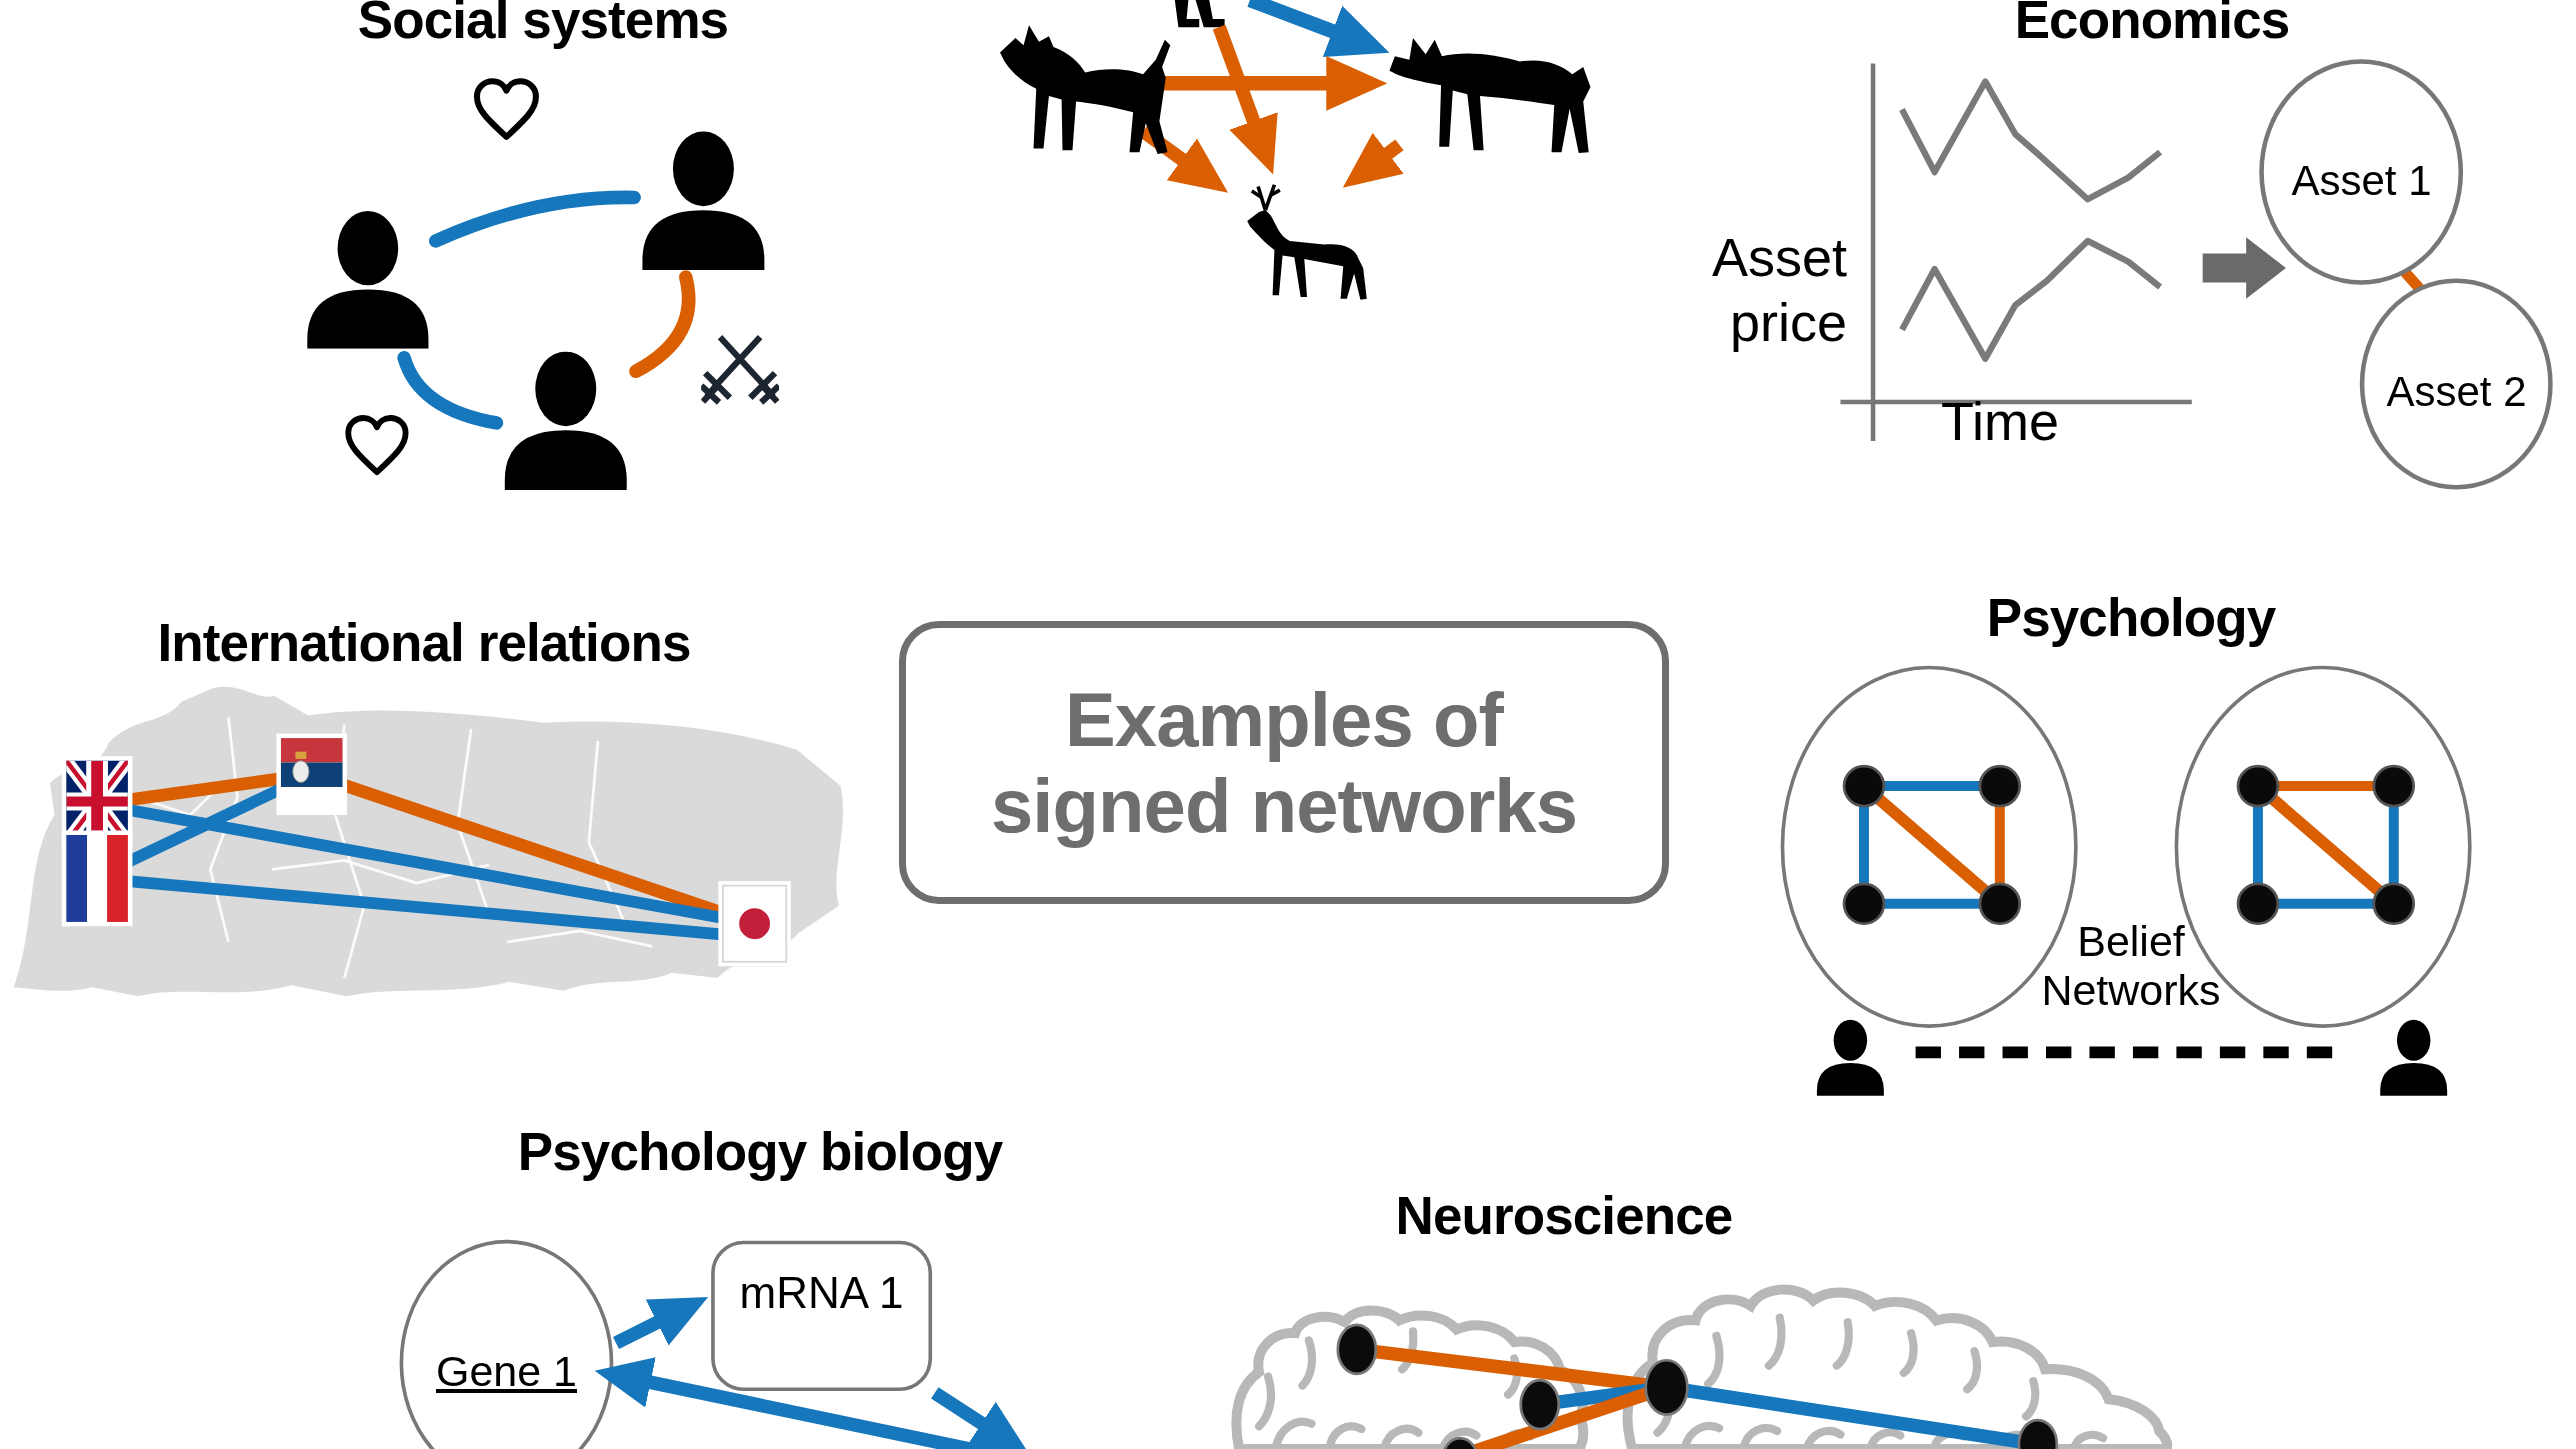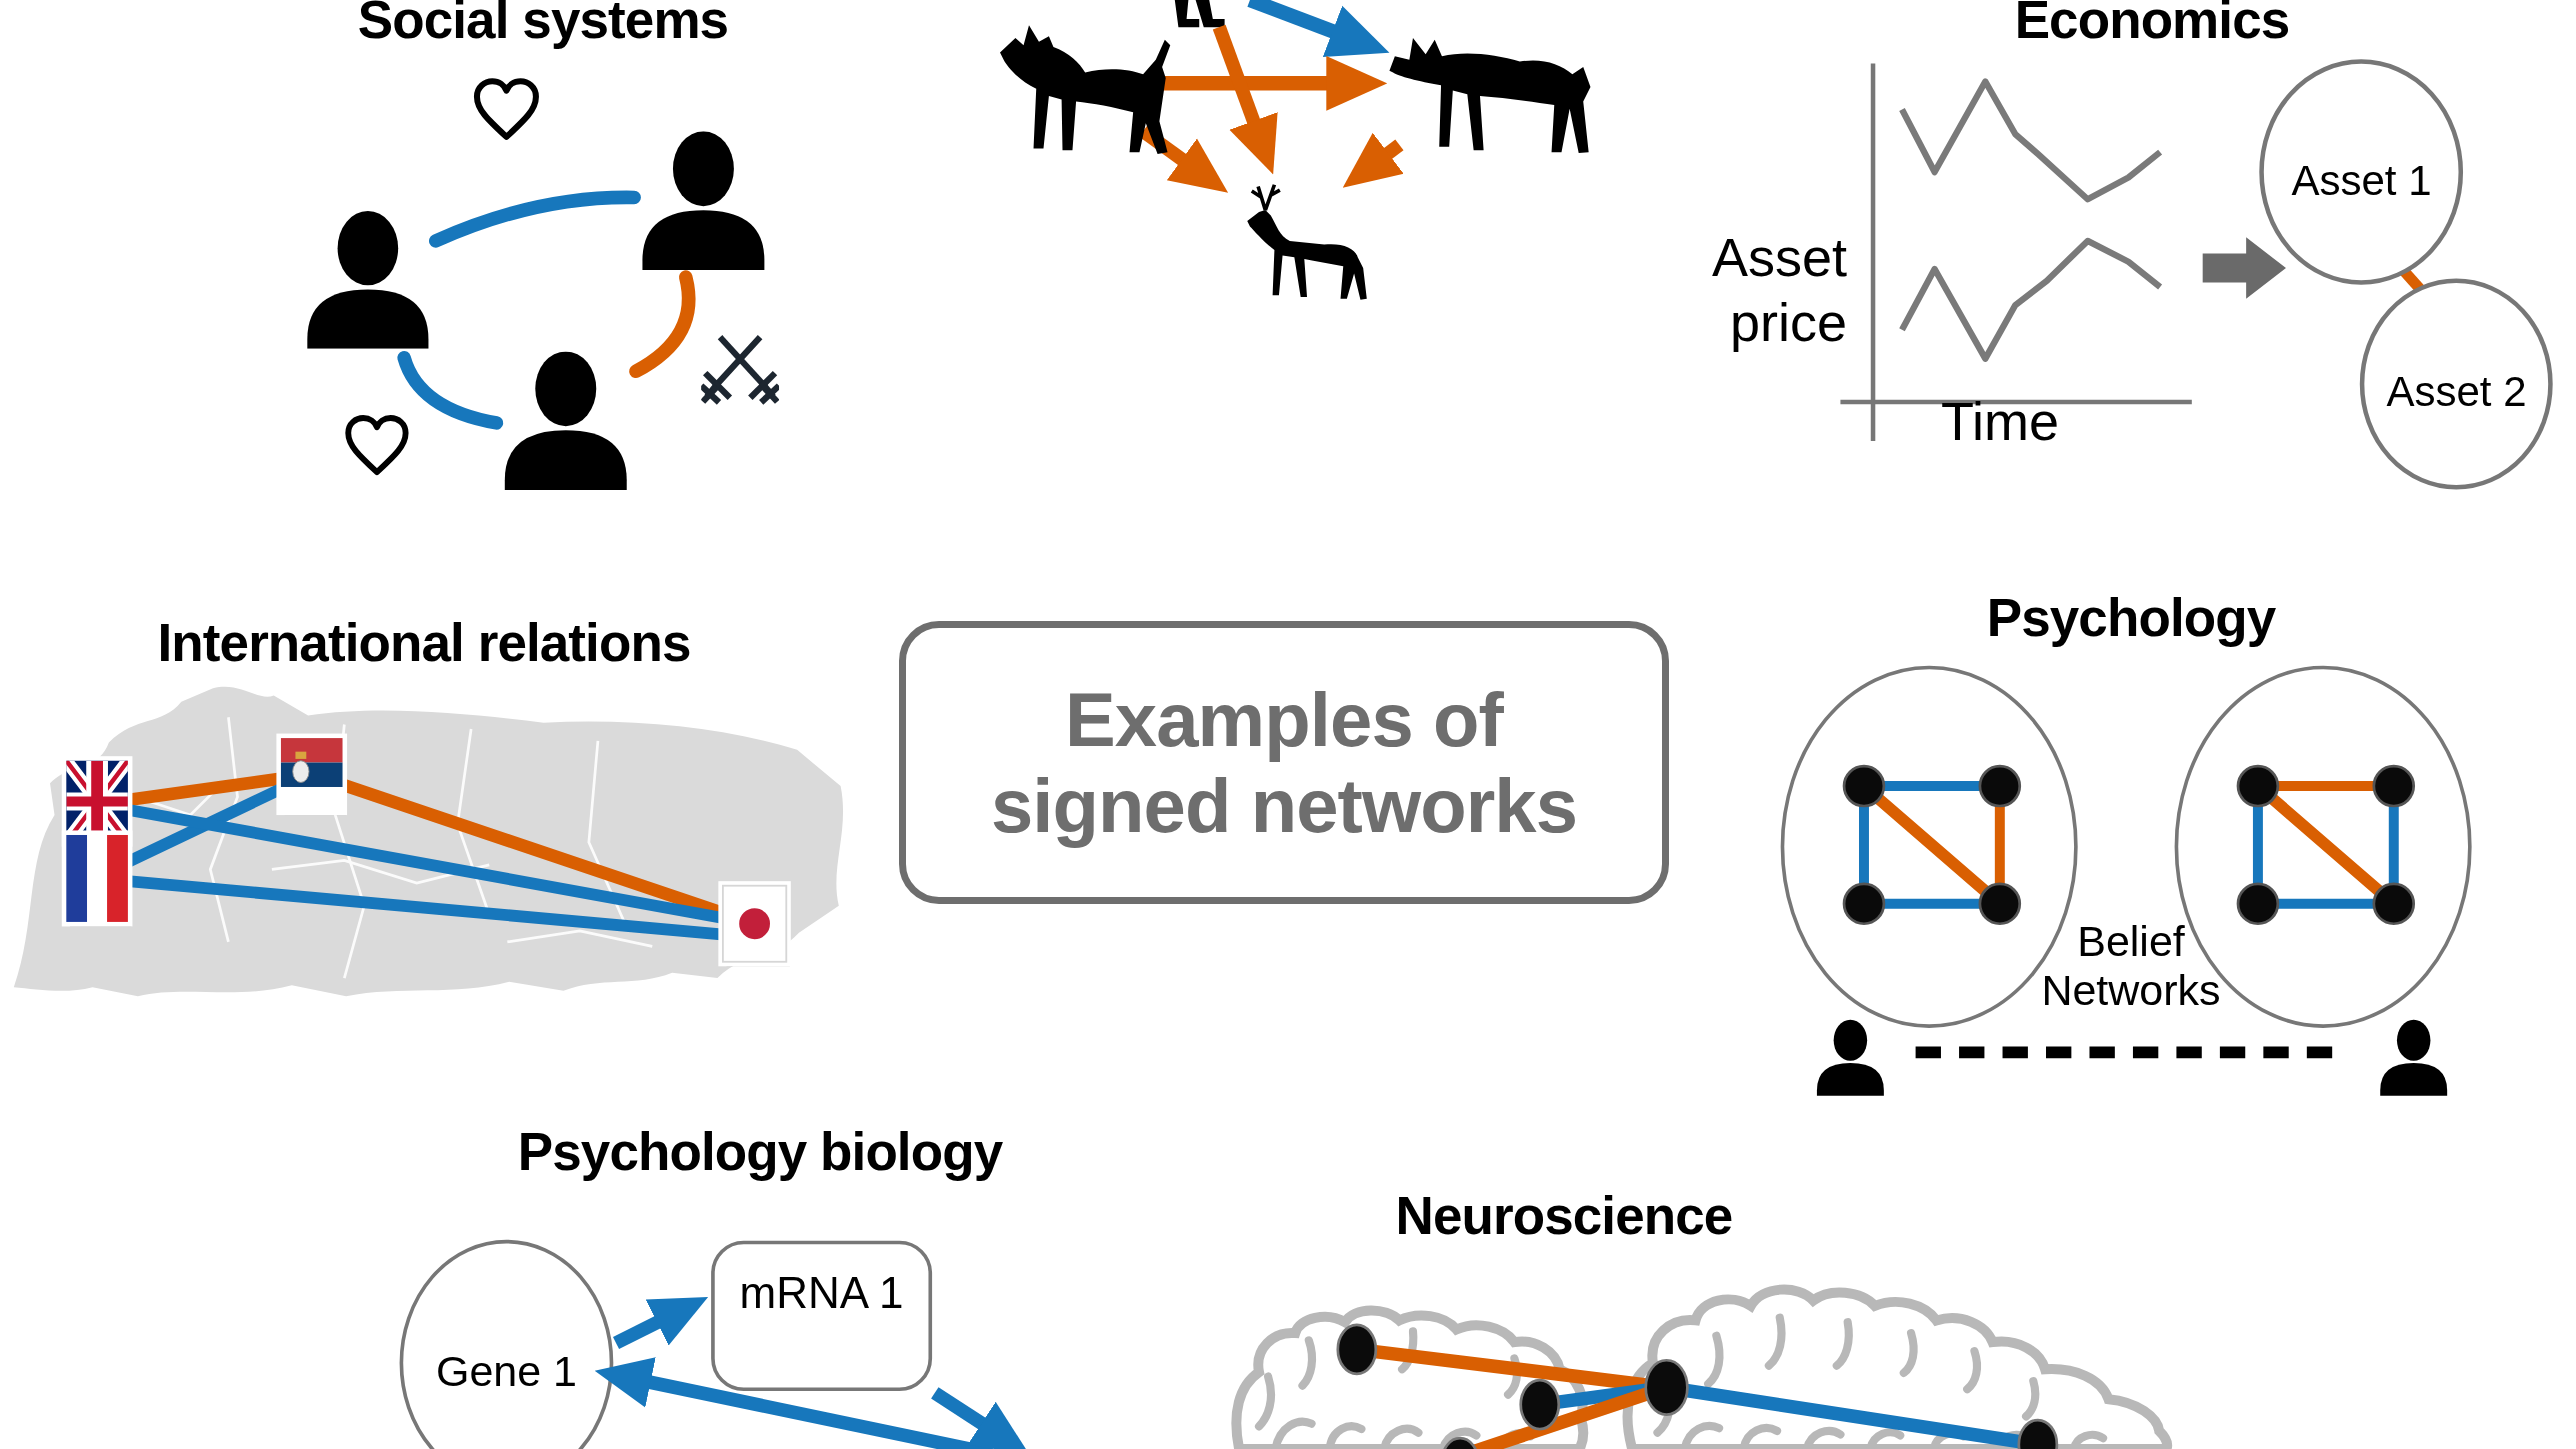--- a/index.html
+++ b/index.html
@@ -290,17 +290,17 @@
 </div>
 <div class="label axis-label" style="left:1941px;top:390px;width:181px;text-align:left;">Time</div>
 <div class="label node-label" style="left:2262px;top:149px;width:199px;">Asset 1</div>
 <div class="label node-label" style="left:2357px;top:360px;width:199px;">Asset 2</div>
 
 <div class="label caption" style="left:1995px;top:917px;width:272px;">
   <div>Belief</div>
   <div>Networks</div>
 </div>
 
-<div class="label node-label" style="left:407px;top:1339px;width:199px;font-size:43px;">Gene 1</div>
+<div class="label node-label" style="left:407px;top:1339px;width:199px;font-size:43px;text-decoration:underline;">Gene 1</div>
 <div class="label node-label" style="left:722px;top:1260px;width:199px;font-size:44px;">mRNA 1</div>
 
 </div>
 
 
 </body></html>

